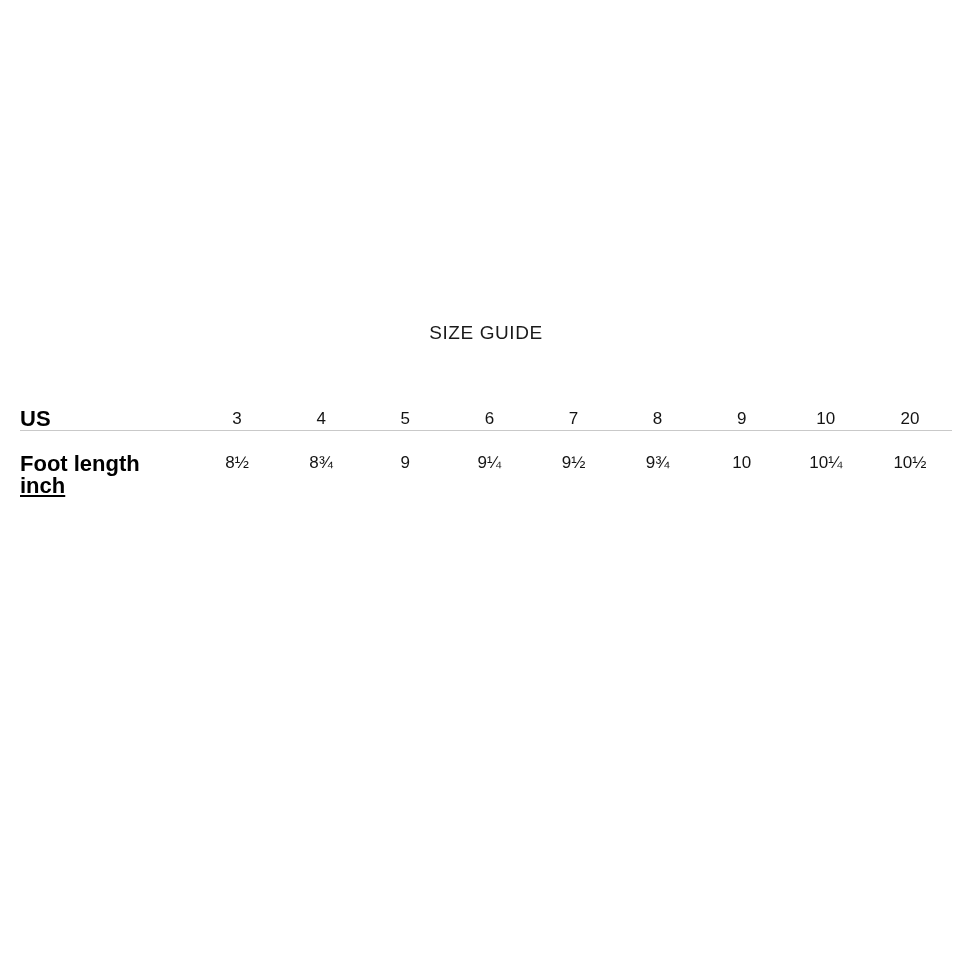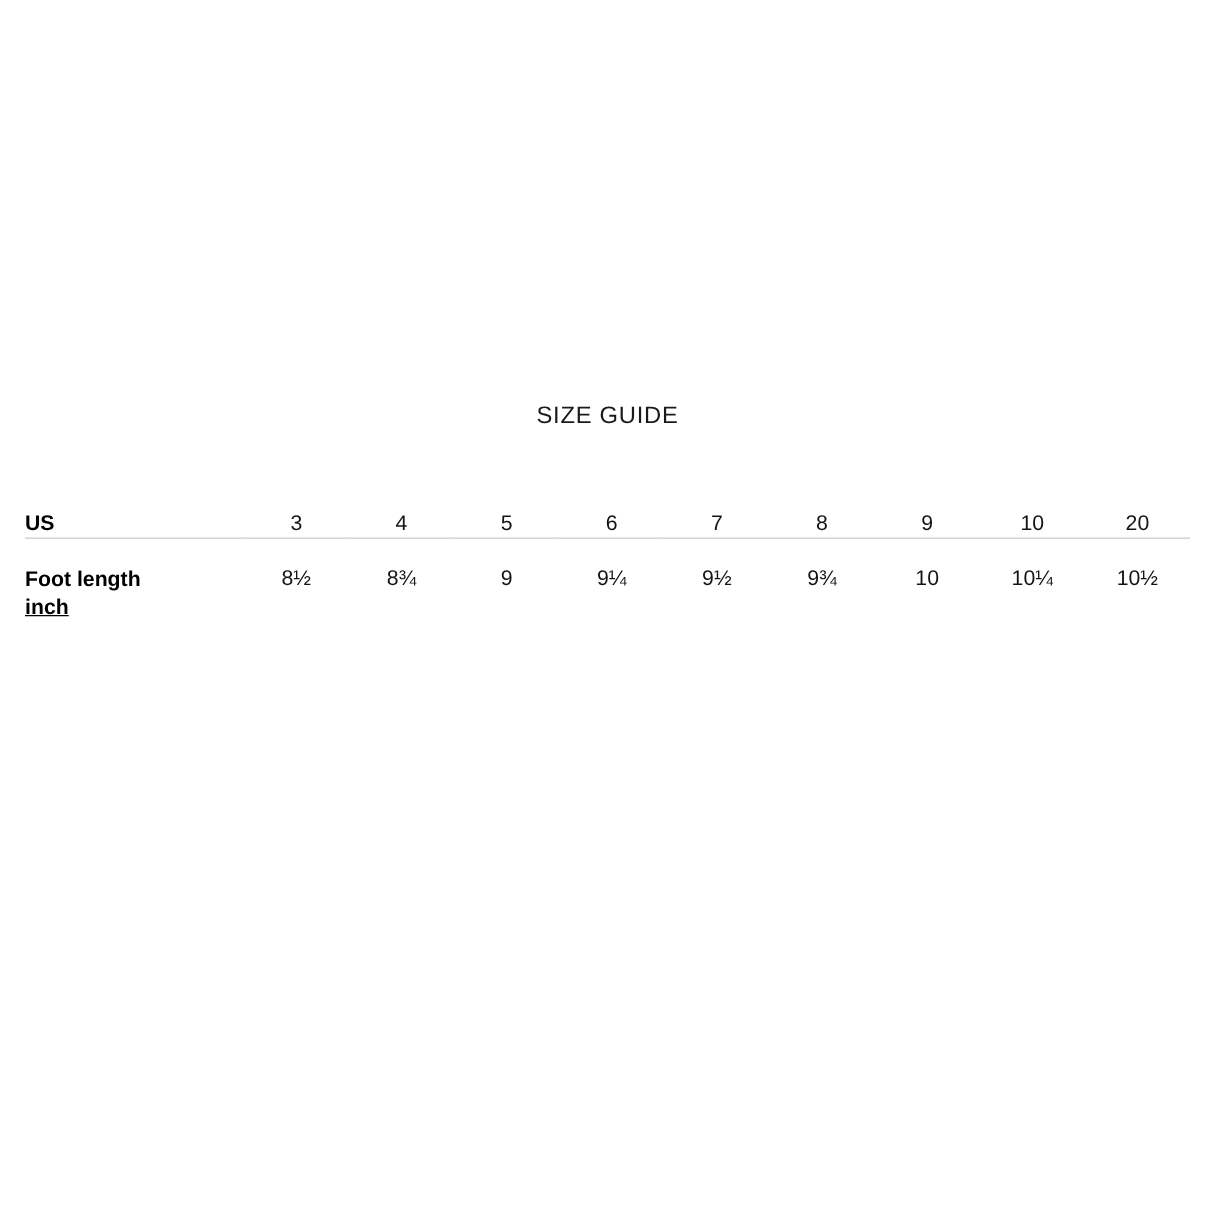--- a/index.html
+++ b/index.html
@@ -44,21 +44,21 @@
     border-bottom: 1px solid #c9c9c9;
   }
   .size-table td {
     padding: 0;
     vertical-align: middle;
   }
   .label-cell {
     width: 175px;
     text-align: left;
     font-weight: bold;
-    font-size: 17px;
+    font-size: 22px;
     line-height: 22px;
     color: #000000;
     padding: 20px 0 20px 0;
   }
   .val-cell {
     text-align: center;
     font-size: 17px;
     color: #141414;
     padding: 20px 0 20px 0;
   }

